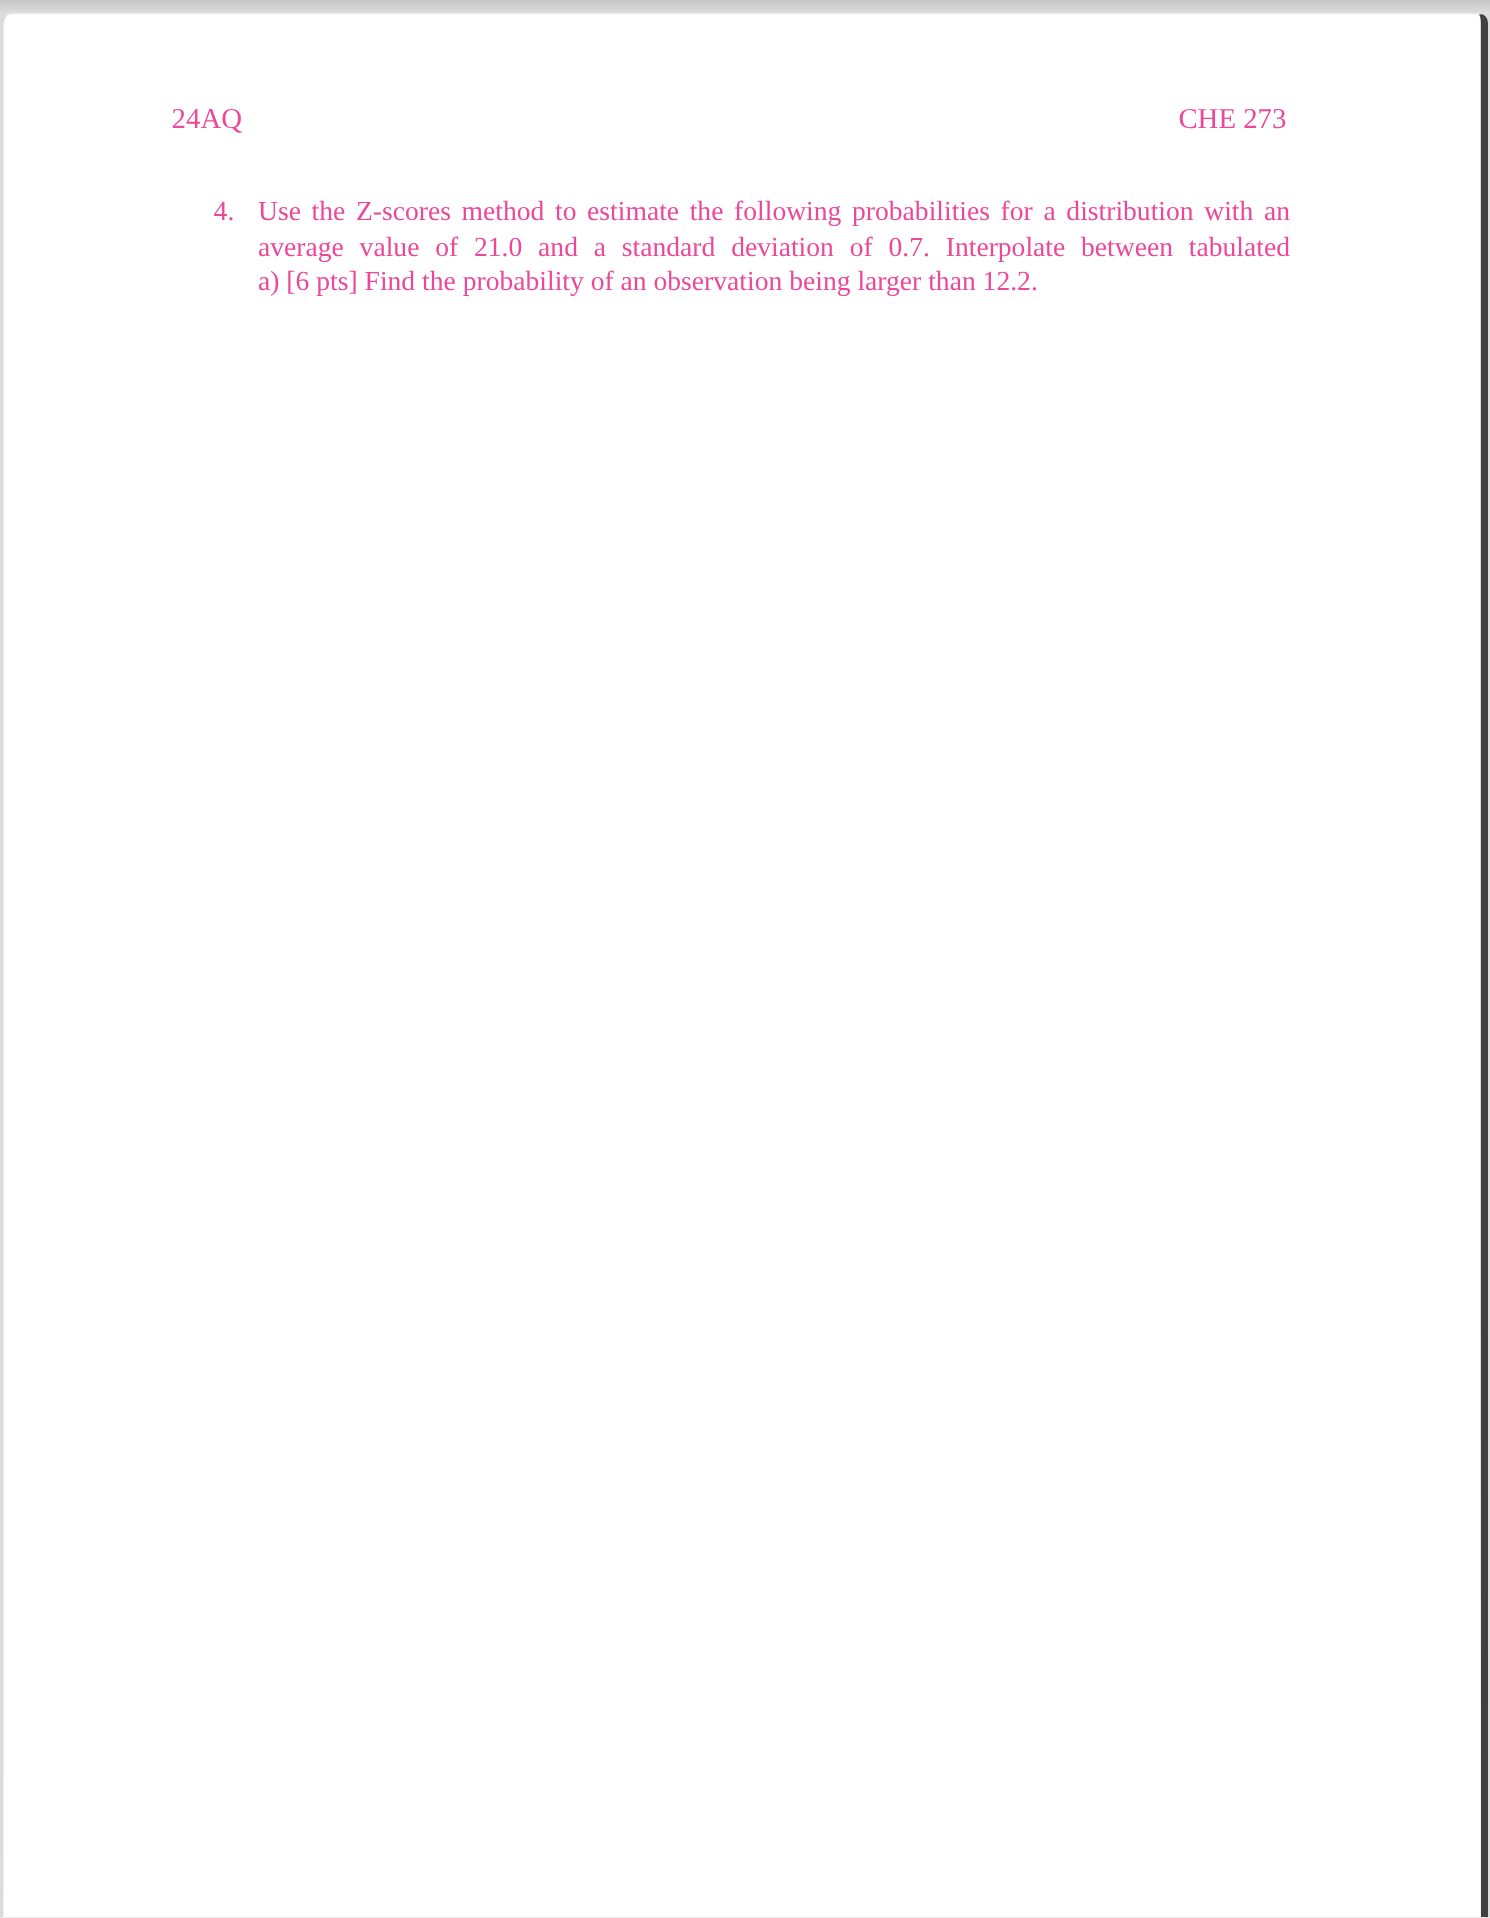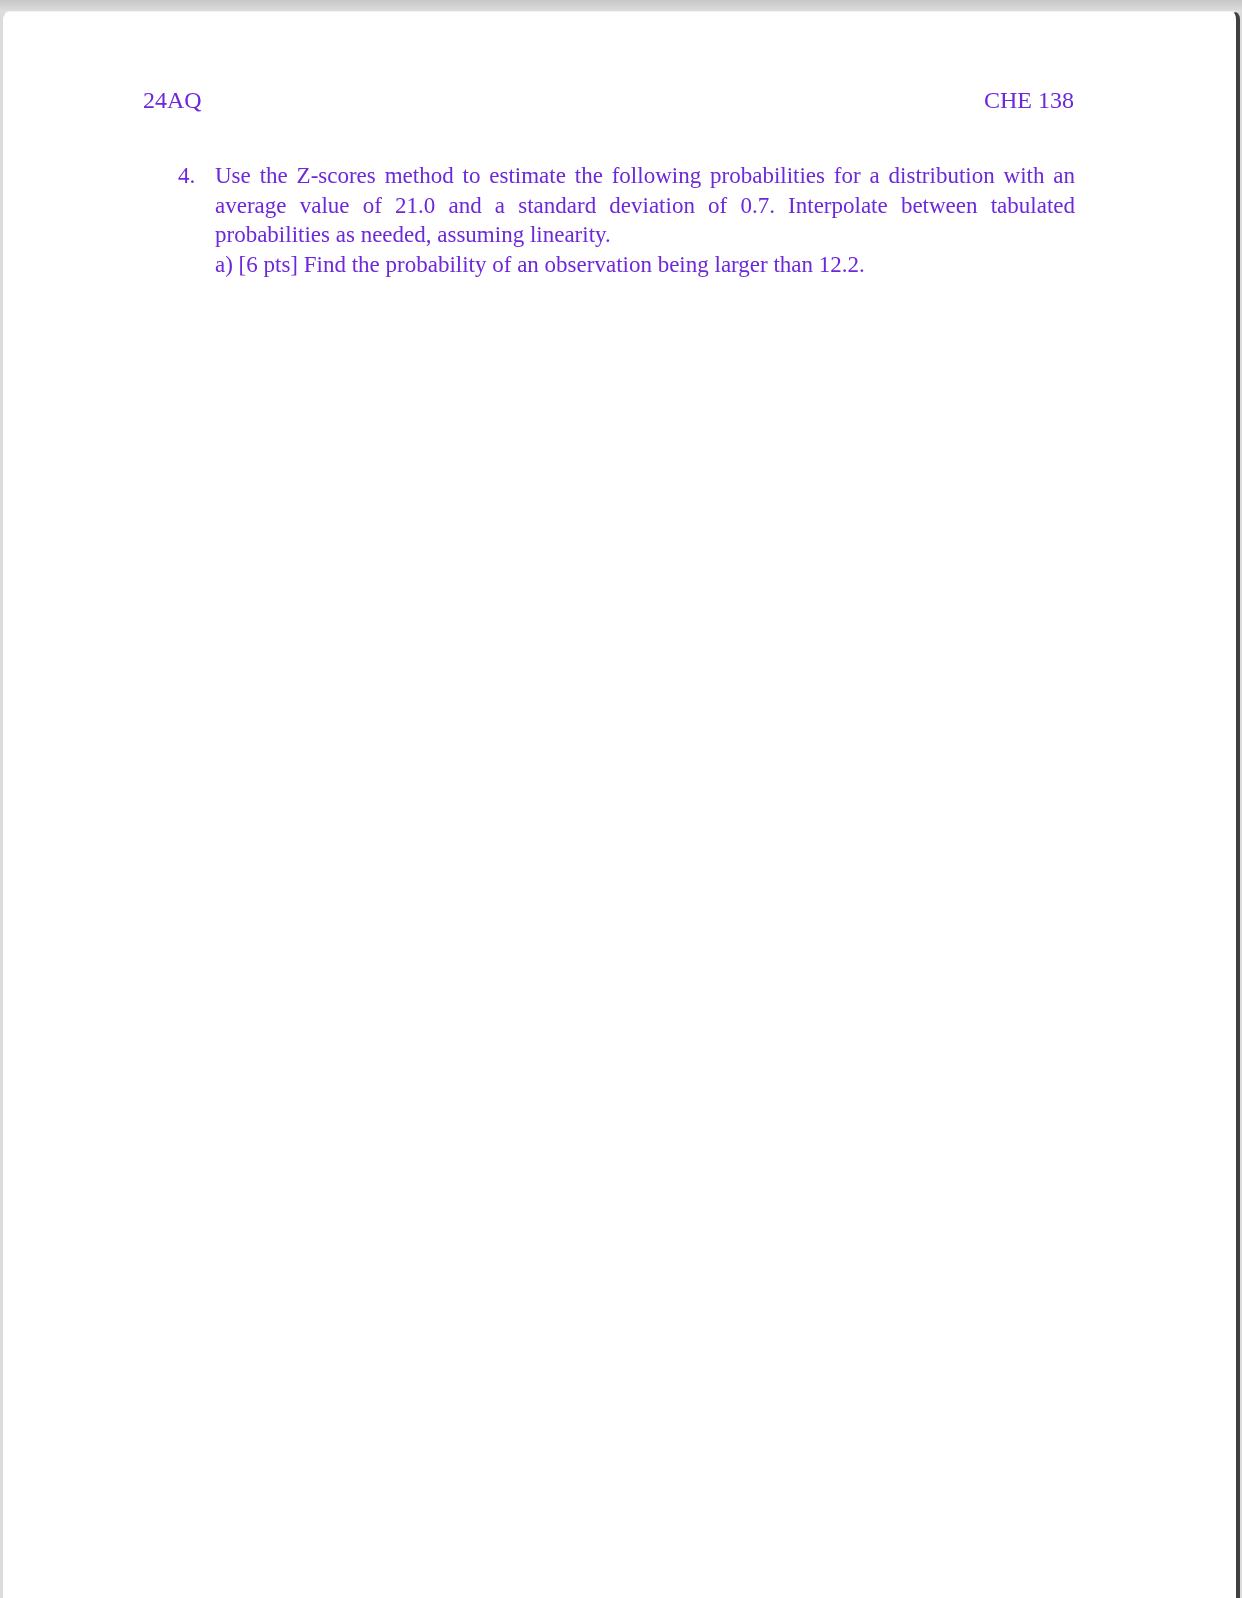--- a/index.html
+++ b/index.html
@@ -23,24 +23,24 @@
     background: linear-gradient(to bottom, #c6c6c6, #dfdfdf);
   }
   .sheet {
     position: absolute;
     top: 11px;
     left: 2px;
     right: 2px;
     bottom: 0;
     background: #ffffff;
     border-left: 1px solid #d9d9d9;
-    border-right: 4px solid #404040;
+    border-right: 6px solid #404040;
     border-top: 1px solid #f2f2f2;
     border-radius: 8px 8px 0 0;
-    color: #6d28d9;
+    color: #ec4899;
   }
   .page-header {
     margin: 74px 162px 0 140px;
     display: flex;
     justify-content: space-between;
     font-size: 24px;
     line-height: 28px;
   }
   .question {
     margin: 47px 162px 0 140px;
@@ -73,28 +73,27 @@
 </style>
 </head>
 <body>
 
 <div class="canvas">
   <div class="top-bar"></div>
   <div class="sheet">
 
     <div class="page-header">
       <span>24AQ</span>
-      <span>CHE 138</span>
+      <span>CHE 273</span>
     </div>
 
     <div class="question">
       <div class="q-num">4.</div>
       <div class="q-body">
         <div class="q-line just">Use the Z-scores method to estimate the following probabilities for a distribution with an</div>
         <div class="q-line just">average value of 21.0 and a standard deviation of 0.7. Interpolate between tabulated</div>
-        <div class="q-line">probabilities as needed, assuming linearity.</div>
         <div class="q-line">a) [6 pts] Find the probability of an observation being larger than 12.2.</div>
       </div>
     </div>
 
 
   </div>
 </div>
 
 </body></html>

